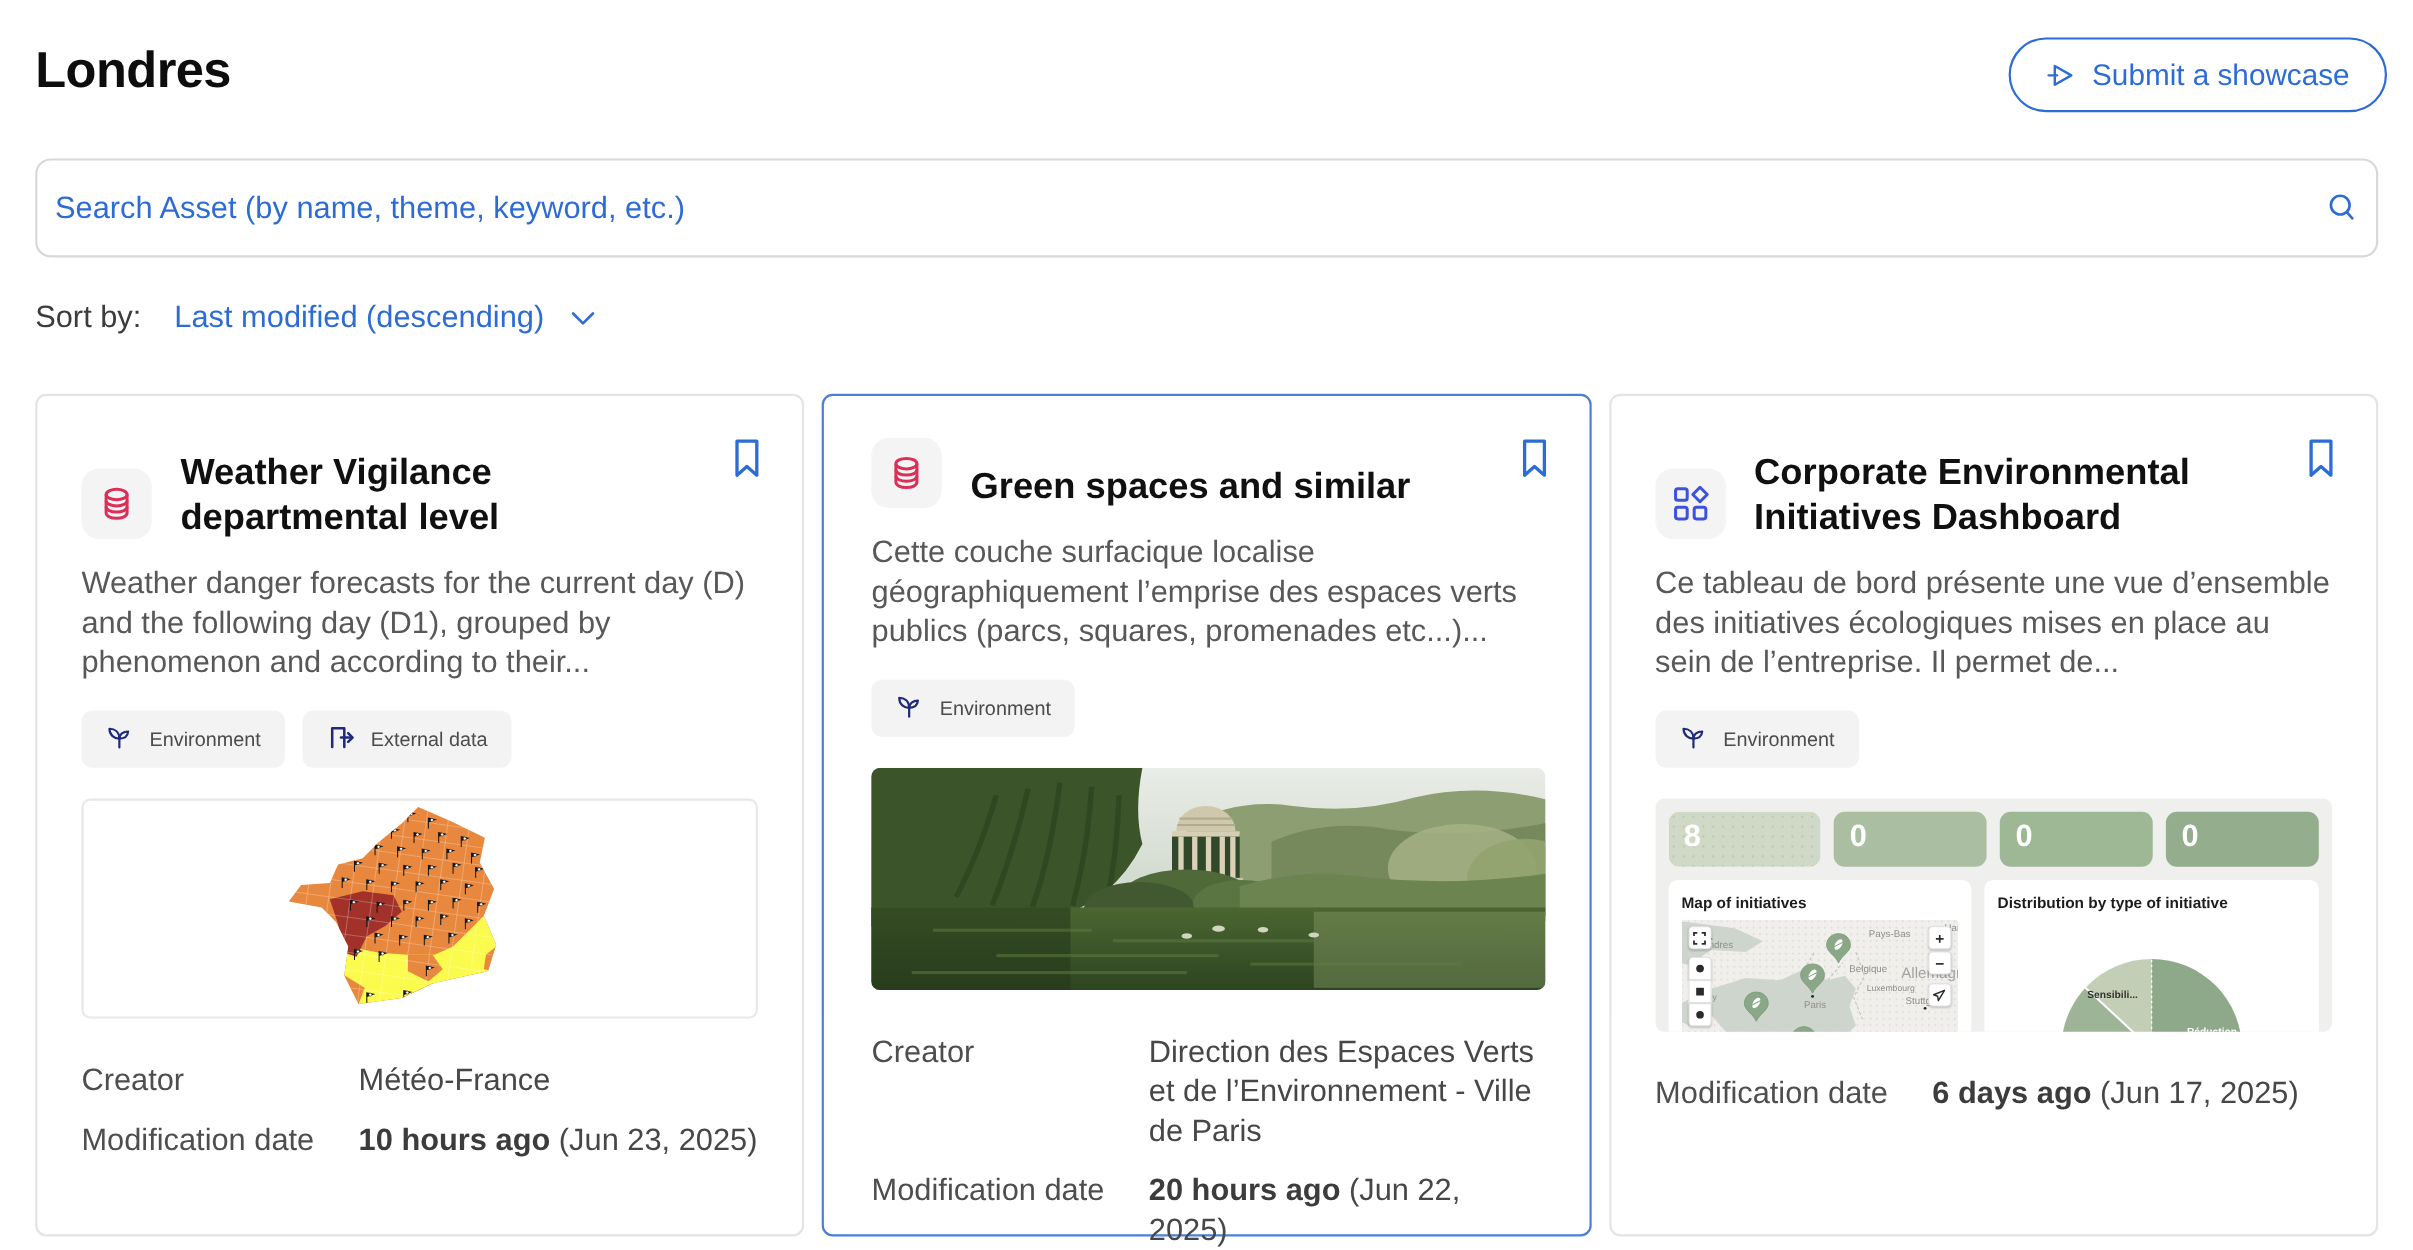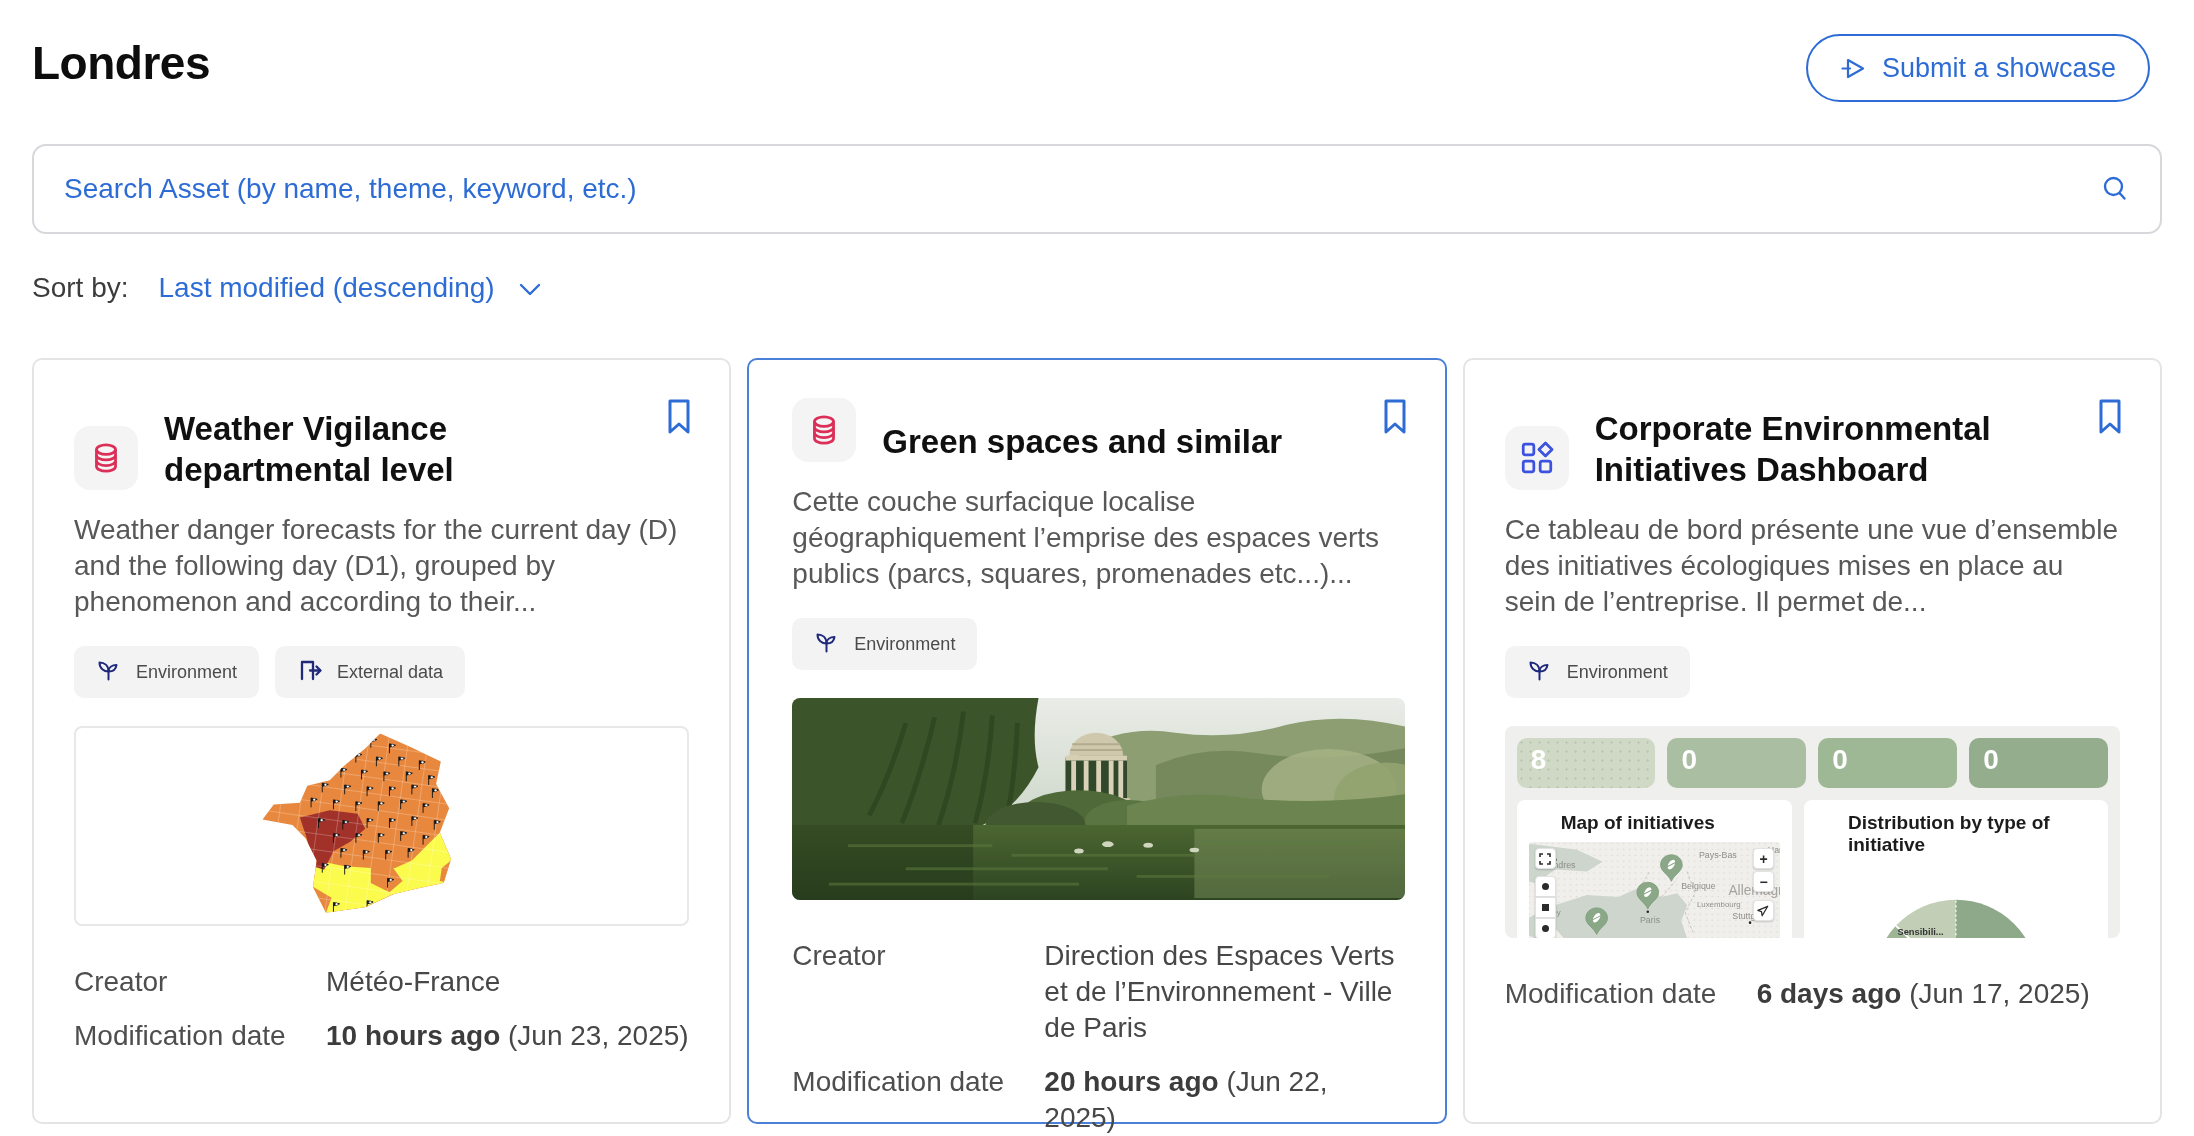--- a/index.html
+++ b/index.html
@@ -8,28 +8,28 @@
     --pie-dark:#8ea98a; --pie-light:#c2cfb6; --pie-mid:#9db497; --pin-green:#8aa887;
     --map-orange:#e8883e; --map-red:#a13129; --map-yellow:#fbfb4d;
   }
   *{box-sizing:border-box; margin:0; padding:0;}
   html,body{width:2194px;height:1136px;overflow:hidden;}
   body{background:#fff; font-family:"Liberation Sans", sans-serif; color:#121212;}
   .page{padding:0 32px; position:relative; width:100%; height:100%;}
 
   
   .page-title{padding-top:36px; font-size:46px; font-weight:700; letter-spacing:-.5px; color:#0d0d0d;}
-  .submit-btn{position:absolute; top:34px; right:44px; height:68px; padding:0 32px;
+  .submit-btn{position:absolute; top:34px; right:24px; height:68px; padding:0 32px;
     border:2px solid var(--accent); border-radius:999px; background:#fff; color:var(--accent);
     font-size:27px; font-family:inherit; display:flex; align-items:center; gap:15px; cursor:pointer;}
   .submit-btn svg{display:block;}
 
   
   .search-bar{margin-top:54px; height:90px; border:2px solid #d6d8dc; border-radius:14px;
-    display:flex; align-items:center; padding:0 30px; background:#fff;}
+    display:flex; align-items:center; padding:0 16px; background:#fff;}
   .search-bar input{flex:1; border:none; outline:none; font-size:28px; color:var(--accent); font-family:inherit; background:transparent;}
   .search-bar input::placeholder{color:var(--accent); opacity:1;}
   .search-icon-btn{background:none;border:none;cursor:pointer;display:flex;align-items:center;}
 
   
   .sort-row{margin-top:38px; display:flex; align-items:center; font-size:28px;}
   .sort-label{color:#3c3c3c;}
   .sort-select{margin-left:30px; display:flex; align-items:center; gap:24px; color:var(--accent); cursor:pointer;}
 
   
@@ -53,21 +53,21 @@
   .kpi-row{display:flex; gap:12px;}
   .kpi{flex:1; height:50px; border-radius:10px; color:#fff; font-weight:700; font-size:28px; padding:6px 0 0 14px;}
   .kpi.k1{background:var(--kpi-1); background-image:radial-gradient(rgba(130,150,120,.25) 1.2px, transparent 1.2px); background-size:9px 9px;}
   .kpi.k2{background:var(--kpi-2);}
   .kpi.k3{background:var(--kpi-3);}
   .kpi.k4{background:var(--kpi-4);}
   .panel-row{display:flex; gap:12px; margin-top:12px;}
   .panel{background:#fff; border-radius:8px; padding:12px 12px 0; height:170px;}
   .panel.map{flex:1.06; position:relative;}
   .panel.pie{flex:.94;}
-  .panel-title{font-size:19px; font-weight:700; color:#1c1c1c;margin-left:32px;}
+  .panel-title{font-size:14px; font-weight:700; color:#1c1c1c;}
   .minimap{position:relative; margin-top:8px; height:118px; border-radius:3px; overflow:hidden;}
   .minimap > svg{position:absolute; inset:0;}
   .mapbtn{position:absolute; width:21px; height:21px; background:#fff; border:1px solid #e2e2e2; border-radius:4px;
      box-shadow:0 1px 2px rgba(0,0,0,.18); display:flex; align-items:center; justify-content:center;
      font-size:14px; color:#2b2b2b; line-height:1;}
   .mapbtn .dot{width:7px;height:7px;border-radius:50%;background:#2b2b2b;}
   .mapbtn .sq{width:7px;height:7px;background:#2b2b2b;}
   .pie-wrap{margin-top:6px; height:124px; overflow:hidden; display:flex; justify-content:center;}
 
   

